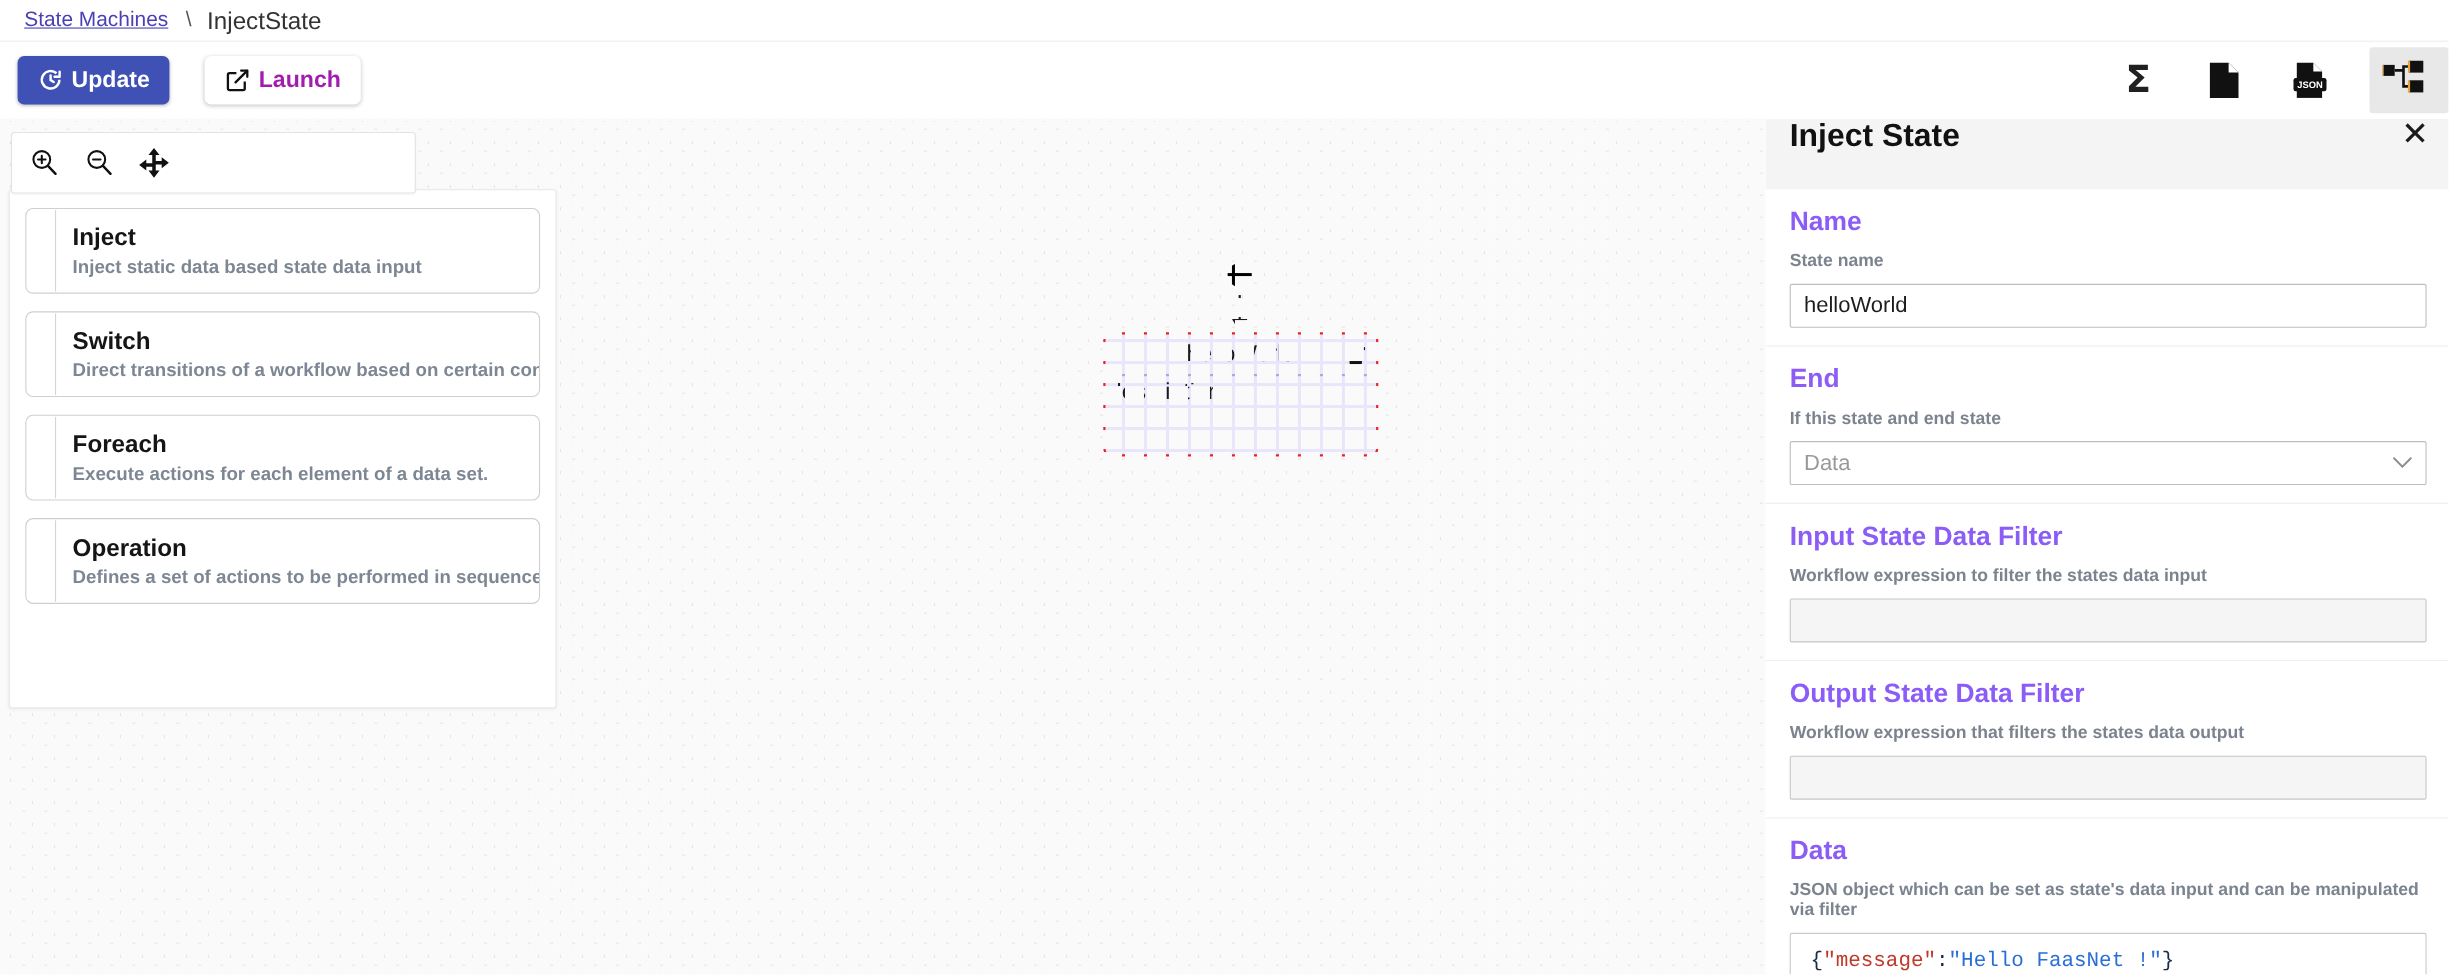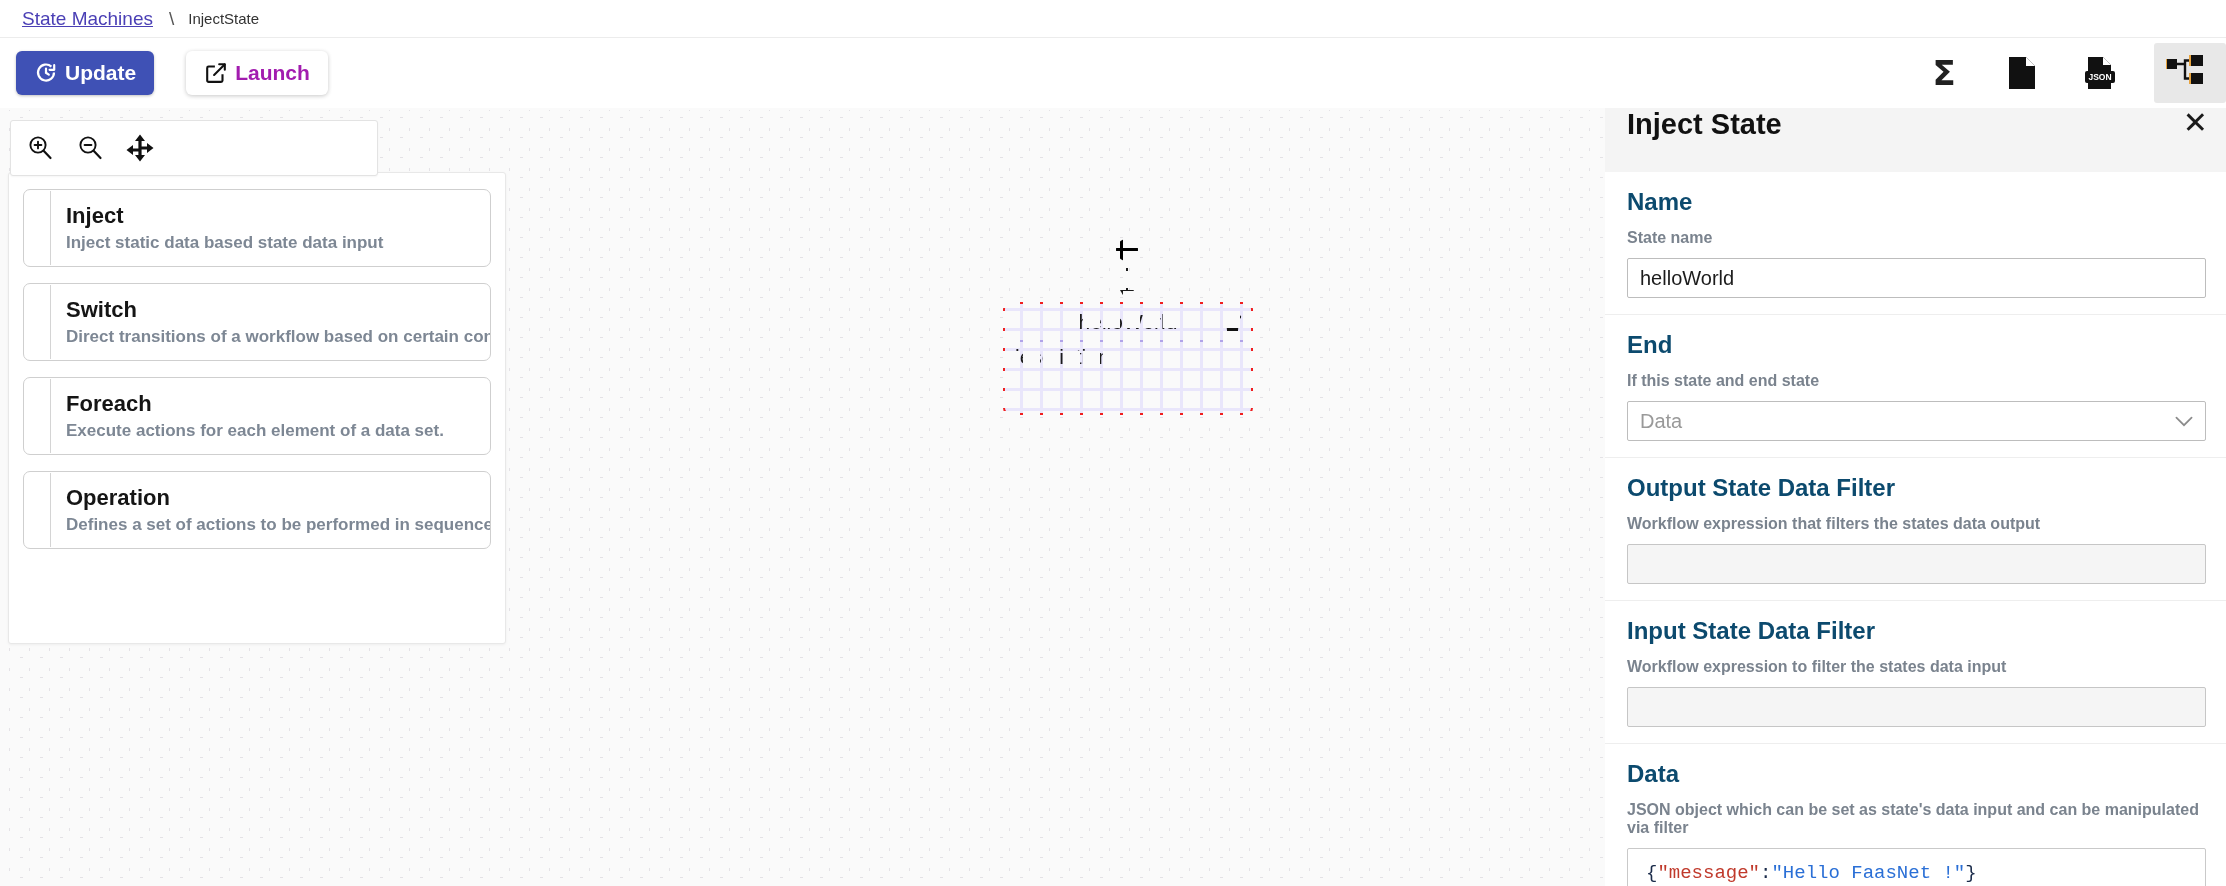--- a/index.html
+++ b/index.html
@@ -27,21 +27,21 @@
     color: #4a3fb5;
     text-decoration: underline;
     cursor: pointer;
   }
   .crumb-sep {
     font-size: 19px;
     color: #555;
     margin: 0 14px 0 16px;
   }
   .crumb-current {
-    font-size: 15px;
+    font-size: 22px;
     color: #333;
   }
 
   
   .action-bar {
     height: 70px;
     display: flex;
     align-items: center;
     padding: 0 0 0 16px;
     background: #ffffff;
@@ -316,21 +316,21 @@
     line-height: 1;
     font-family: "DejaVu Sans", sans-serif;
   }
   .section {
     padding: 16px 20px 16px 22px;
     border-bottom: 1px solid #eeeeee;
   }
   .sec-title {
     font-size: 24px;
     font-weight: bold;
-    color: #0c4a6e;
+    color: #8b5cf6;
     margin-bottom: 13px;
   }
   .sec-hint {
     font-size: 16px;
     font-weight: bold;
     color: #7a838e;
     margin-bottom: 11px;
   }
   .field {
     width: 100%;
@@ -555,28 +555,28 @@
         <span>Data</span>
         <span class="chev">
           <svg width="18" height="11" viewBox="0 0 18 11" fill="none" stroke="#8b8b8b" stroke-width="1.7">
             <path d="M1.4 1.6 9 9.2l7.6-7.6" stroke-linecap="round"></path>
           </svg>
         </span>
       </div>
     </div>
 
     <div class="section">
+      <div class="sec-title">Input State Data Filter</div>
+      <div class="sec-hint">Workflow expression to filter the states data input</div>
+      <div class="filter-box"></div>
+    </div>
+
+    <div class="section">
       <div class="sec-title">Output State Data Filter</div>
       <div class="sec-hint">Workflow expression that filters the states data output</div>
-      <div class="filter-box"></div>
-    </div>
-
-    <div class="section">
-      <div class="sec-title">Input State Data Filter</div>
-      <div class="sec-hint">Workflow expression to filter the states data input</div>
       <div class="filter-box"></div>
     </div>
 
     <div class="section" style="border-bottom:none;">
       <div class="sec-title">Data</div>
       <div class="sec-hint">JSON object which can be set as state's data input and can be manipulated via filter</div>
       <div class="code-box">
         <span class="tok-punct">{</span><span class="tok-key">"message"</span><span class="tok-punct">:</span><span class="tok-str">"Hello FaasNet !"</span><span class="tok-punct">}</span>
       </div>
     </div>

